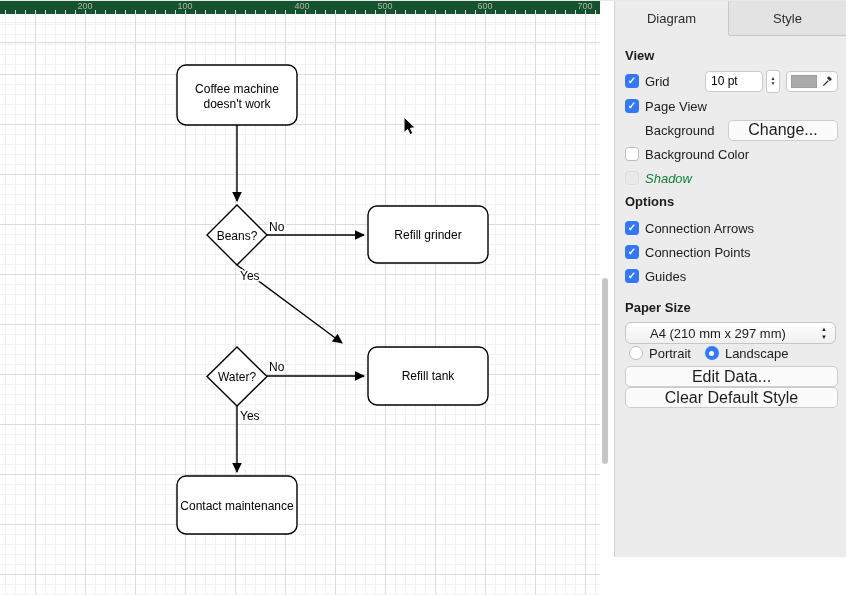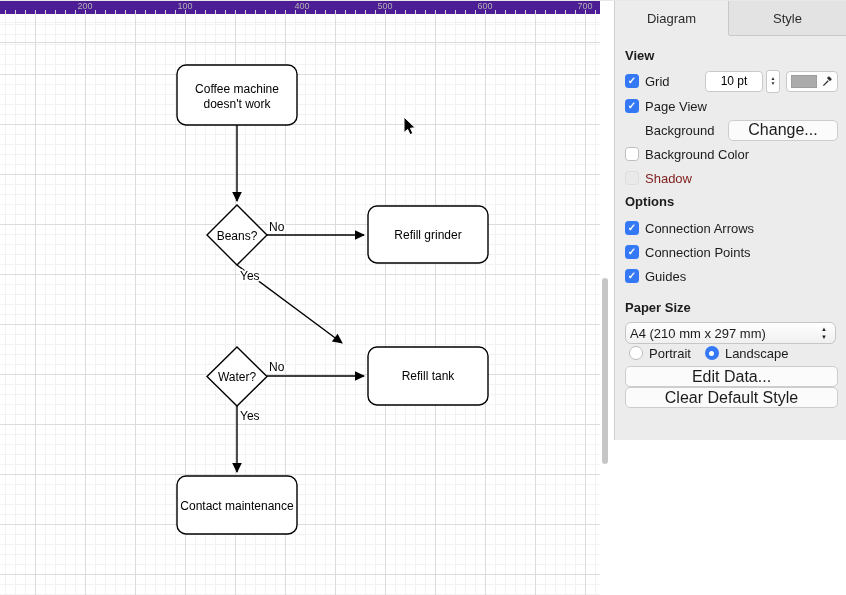--- a/index.html
+++ b/index.html
@@ -8,65 +8,65 @@
 
   
   .canvas{position:absolute;left:0;top:0;width:614px;height:595px;background:#ffffff;}
   .grid{position:absolute;left:0;top:13px;right:14px;bottom:0;
     background:
       repeating-linear-gradient(90deg,#dcdcdc 0 1px,transparent 1px 50px),
       repeating-linear-gradient(0deg,#dcdcdc 0 1px,transparent 1px 50px),
       repeating-linear-gradient(90deg,#f2f2f2 0 1px,transparent 1px 10px),
       repeating-linear-gradient(0deg,#f2f2f2 0 1px,transparent 1px 10px);
     background-position:35px 0,0 29px,5px 0,0 9px;}
-  .ruler{position:absolute;left:0;top:0;right:14px;height:13px;background:#4c1d95;}
+  .ruler{position:absolute;left:0;top:0;right:14px;height:13px;background:#14532d;}
   .ruler-ticks{position:absolute;left:0;right:0;bottom:0;height:4px;
     background:repeating-linear-gradient(90deg,#d6d6d6 0 1px,transparent 1px 10px);
     background-position:5px 0;}
   .ruler-num{position:absolute;top:0;transform:translateX(-50%);font-size:9px;color:#b3b3b3;line-height:10px;}
   .flow-svg{position:absolute;left:0;top:0;}
   .flow-svg text{font-family:"Liberation Sans",sans-serif;font-size:12px;fill:#000;}
   .edge-label{paint-order:stroke;stroke:#ffffff;stroke-width:4px;stroke-linejoin:round;}
   .vscroll{position:absolute;left:602px;top:277px;width:6px;height:186px;border-radius:3px;background:#c6c6c6;}
 
   
-  .panel{position:absolute;left:614px;top:0;width:232px;height:439px;background:#ececec;border-left:1px solid #cfcfcf;box-sizing:border-box;}
+  .panel{position:absolute;left:614px;top:0;width:232px;height:556px;background:#ececec;border-left:1px solid #cfcfcf;box-sizing:border-box;}
   .tabs{display:flex;height:34px;background:#e3e3e3;border-bottom:1px solid #c8c8c8;}
   .tab{display:flex;align-items:center;justify-content:center;font-size:13px;color:#2b2b2b;}
   .tab.inactive{flex:1;}
   .tab.active{flex:0 0 113px;background:#ececec;border-right:1px solid #c8c8c8;box-shadow:0 1px 0 #ececec;}
   .panel-body{padding:12px 8px 0 10px;font-size:13px;color:#1c1c1c;}
   .sec-header{font-weight:bold;font-size:13px;margin:0 0 2px 0;line-height:16px;}
   .row{display:flex;align-items:center;height:24px;}
   .row.tall{height:26px;margin-top:4px;}
   .row-label{margin-left:6px;white-space:nowrap;}
-  .row-label.disabled{color:#7f1d1d;}
+  .row-label.disabled{color:#15803d;font-style:italic;}
   .indent{margin-left:20px;}
   .spacer{flex:1;}
   .cb{flex:0 0 14px;width:14px;height:14px;border-radius:3.5px;box-sizing:border-box;
       display:flex;align-items:center;justify-content:center;}
   .cb.on{background:var(--accent,#3478f6);}
   .cb.off{background:#ffffff;border:1px solid #bdbdbd;}
   .cb.disabled{background:#e9e9e9;border:1px solid #dcdcdc;}
   .cb .check{color:#ffffff;font-size:10px;font-weight:bold;line-height:14px;}
   .num-input{width:46px;height:19px;border:1px solid #c9c9c9;border-radius:4px;background:#ffffff;
-      font-family:"Liberation Sans",sans-serif;font-size:12px;text-align:center;padding:0 5px;color:#000;}
+      font-family:"Liberation Sans",sans-serif;font-size:12px;text-align:left;padding:0 5px;color:#000;}
   .stepper{width:12px;height:21px;margin-left:3px;border:1px solid #c9c9c9;border-radius:3px;background:#ffffff;
       display:flex;flex-direction:column;align-items:center;justify-content:center;}
   .stepper span{font-size:5px;line-height:5px;color:#333;}
   .swatch-btn{width:52px;height:21px;margin-left:6px;border:1px solid #c9c9c9;border-radius:4px;background:#fdfdfd;
       display:flex;align-items:center;justify-content:space-between;padding:0 4px;box-sizing:border-box;}
   .swatch{width:26px;height:13px;border:1px solid #9e9e9e;box-sizing:border-box;}
   .push-btn{height:21px;border:1px solid #cdcdcd;border-radius:5px;background:#fbfbfb;
       display:flex;align-items:center;justify-content:center;font-size:16px;color:#1c1c1c;box-sizing:border-box;}
   .change-btn{width:110px;}
   .wide-btn{width:213px;}
   .select{width:211px;height:22px;margin-top:6px;border:1px solid #c6c6c6;border-radius:6px;
       background:linear-gradient(#ffffff,#f0f0f0);display:flex;align-items:center;box-sizing:border-box;
-      padding:0 4px;position:relative;font-size:13px;}
+      padding:0 24px;position:relative;font-size:13px;}
   .select .arrows{position:absolute;right:8px;top:2px;display:flex;flex-direction:column;align-items:center;}
   .select .arrows span{font-size:6px;line-height:8px;color:#222;}
   .radio-row{display:flex;align-items:flex-start;height:16px;margin-top:2px;margin-left:4px;}
   .radio{width:14px;height:14px;border-radius:50%;box-sizing:border-box;display:flex;align-items:center;justify-content:center;}
   .radio.off{background:#ffffff;border:1px solid #bdbdbd;}
   .radio.on{background:var(--accent,#3478f6);}
   .radio .dot{width:5px;height:5px;border-radius:50%;background:#ffffff;}
   .radio-label{margin:0 14px 0 6px;}
   .mt6{margin-top:6px;}.mt10{margin-top:4px;}.mt12{margin-top:12px;}.mt14{margin-top:14px;}
 </style>

